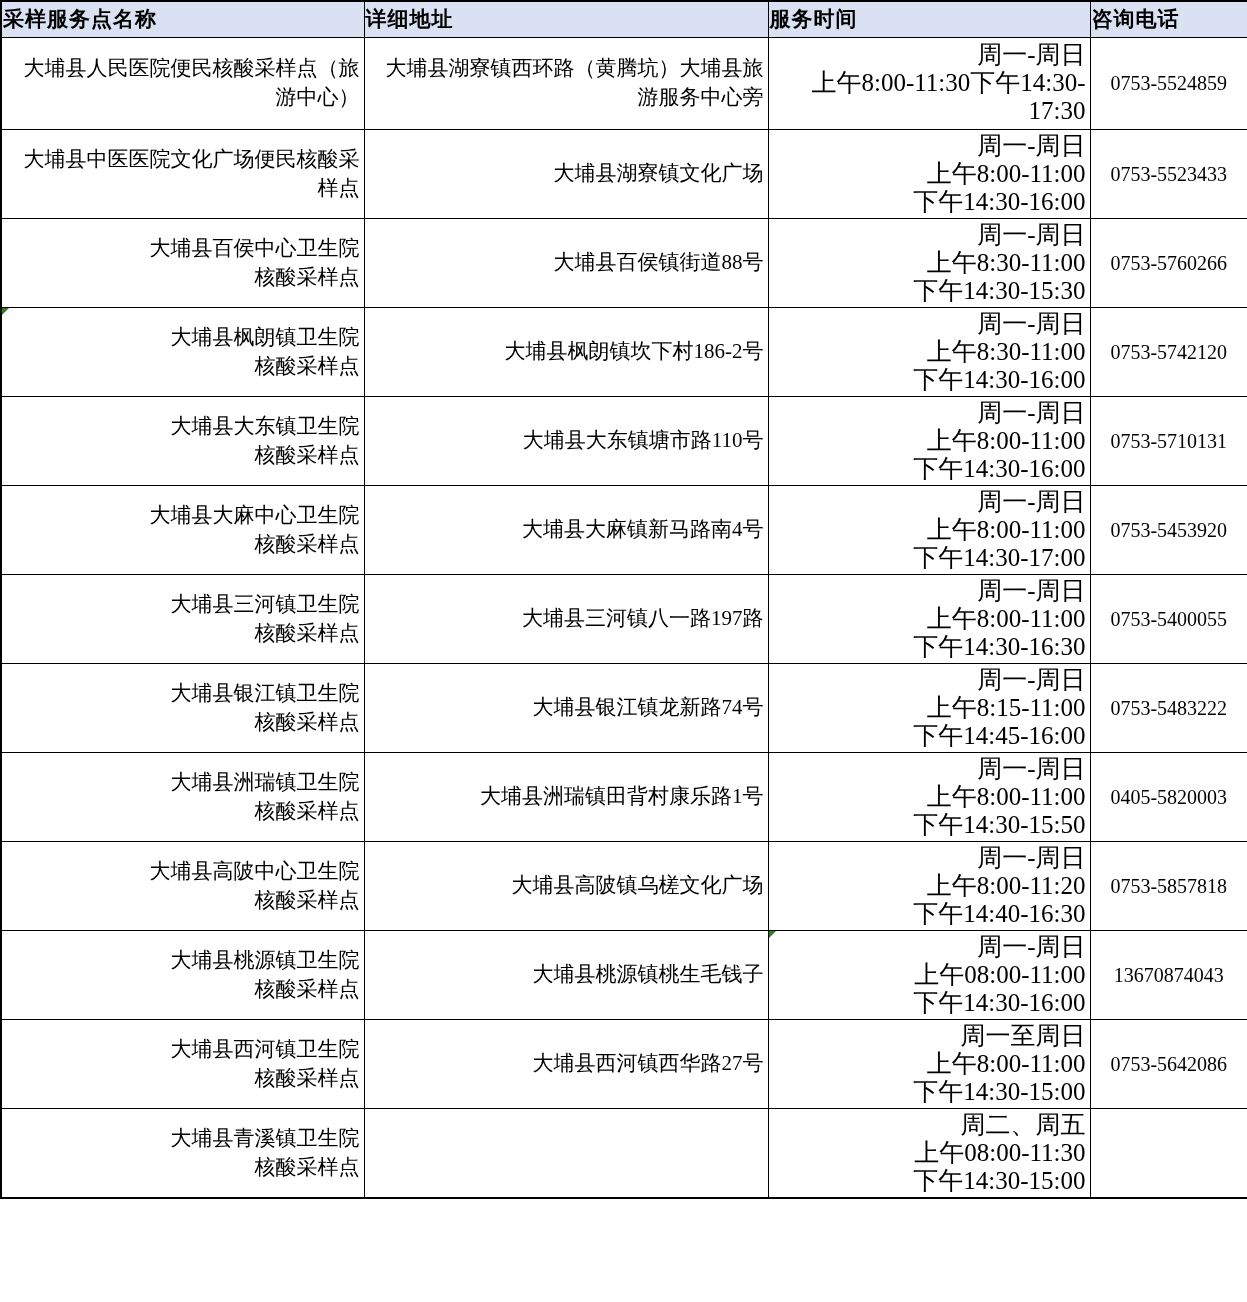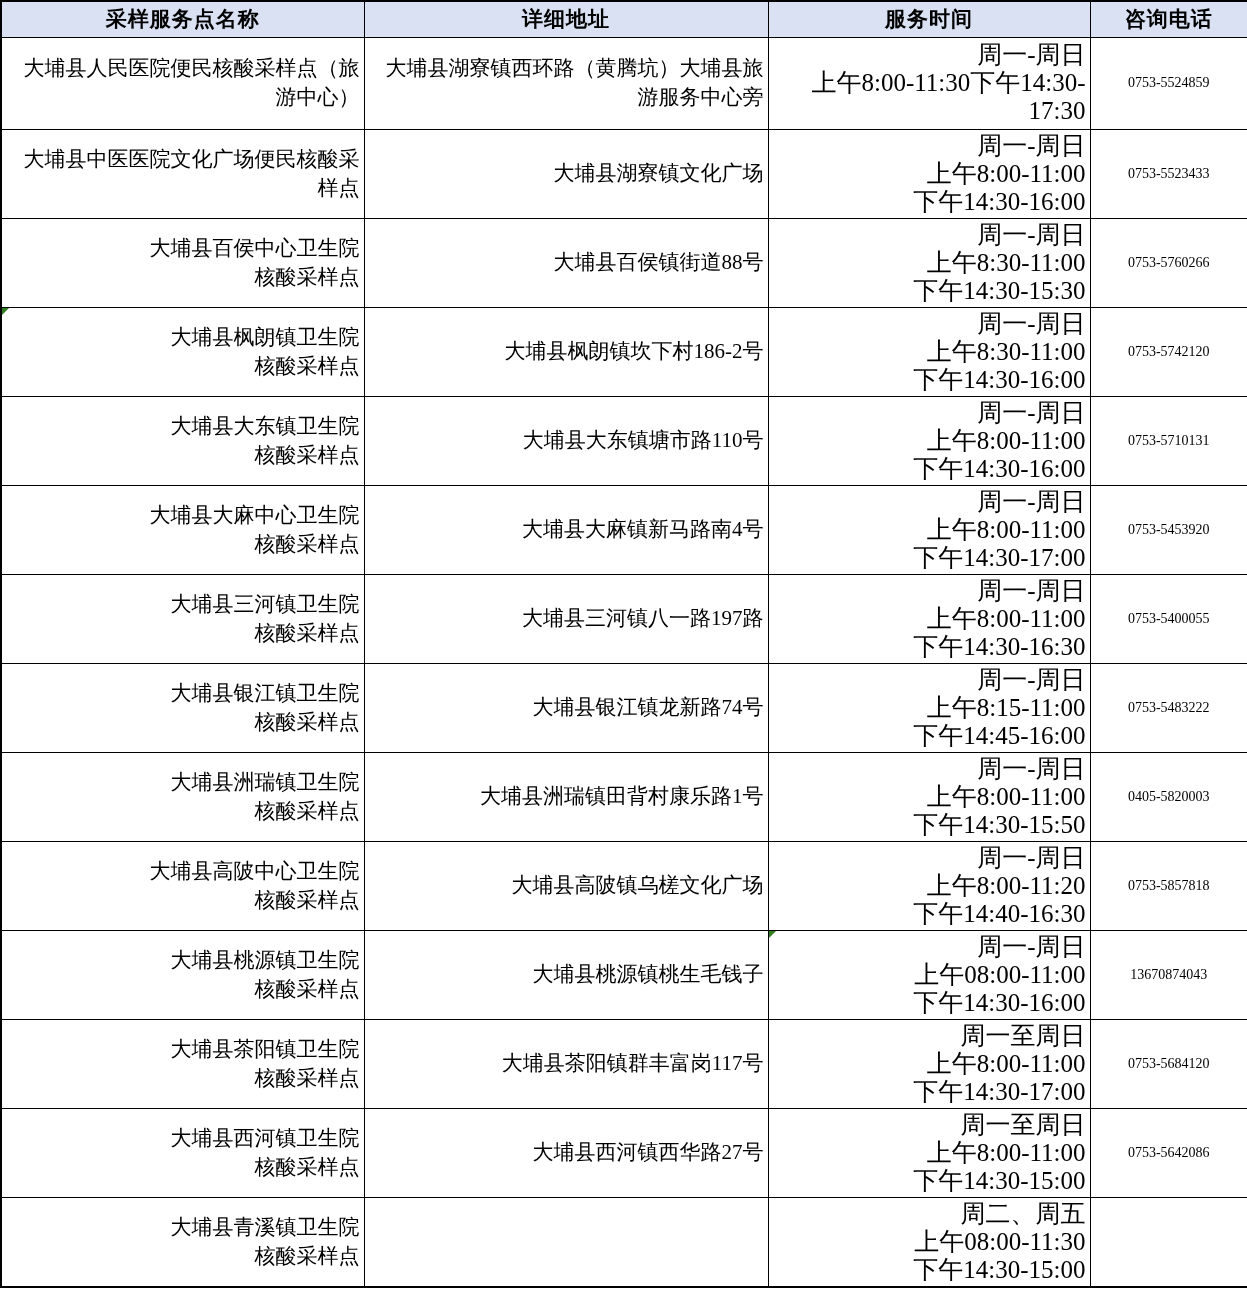--- a/index.html
+++ b/index.html
@@ -26,21 +26,21 @@
     vertical-align:middle;
     overflow:hidden;
     position:relative;
     box-sizing:border-box;
   }
   .sampling-table thead tr{height:36px;}
   .sampling-table thead th{
     background:var(--header-bg);
     font-size:21px;
     font-weight:bold;
-    text-align:center;
+    text-align:left;
     letter-spacing:1px;
   }
   .sampling-table tbody tr{height:84px;}
   .sampling-table tbody tr:first-child{height:92px;}
   .cell-name,.cell-address,.cell-time{
     text-align:right;
     padding:2px 4px 2px 6px;
   }
   .cell-text{
     display:block;
@@ -48,21 +48,21 @@
     font-size:21px;
     line-height:29px;
   }
   .cell-time .cell-text{font-size:25px;line-height:28px;}
   .cell-phone{
     text-align:center;
     padding:0 2px;
   }
   .cell-phone .cell-text{
     white-space:nowrap;
-    font-size:14px;
+    font-size:20px;
     line-height:24px;
   }
   .corner-mark{
     position:absolute;
     top:0;left:0;
     width:0;height:0;
     border-top:7px solid var(--marker-color);
     border-right:7px solid transparent;
   }
 </style>
@@ -266,37 +266,20 @@
           <span class="cell-text">周一-周日
 上午08:00-11:00
 下午14:30-16:00</span>
         </td>
         <td class="cell-phone">
           <span class="cell-text">13670874043</span>
         </td>
       </tr>
       <tr>
         <td class="cell-name">
-          <span class="cell-text">大埔县茶阳镇卫生院
-核酸采样点</span>
-        </td>
-        <td class="cell-address">
-          <span class="cell-text">大埔县茶阳镇群丰富岗117号</span>
-        </td>
-        <td class="cell-time">
-          <span class="cell-text">周一至周日
-上午8:00-11:00
-下午14:30-17:00</span>
-        </td>
-        <td class="cell-phone">
-          <span class="cell-text">0753-5684120</span>
-        </td>
-      </tr>
-      <tr>
-        <td class="cell-name">
           <span class="cell-text">大埔县西河镇卫生院
 核酸采样点</span>
         </td>
         <td class="cell-address">
           <span class="cell-text">大埔县西河镇西华路27号</span>
         </td>
         <td class="cell-time">
           <span class="cell-text">周一至周日
 上午8:00-11:00
 下午14:30-15:00</span>

